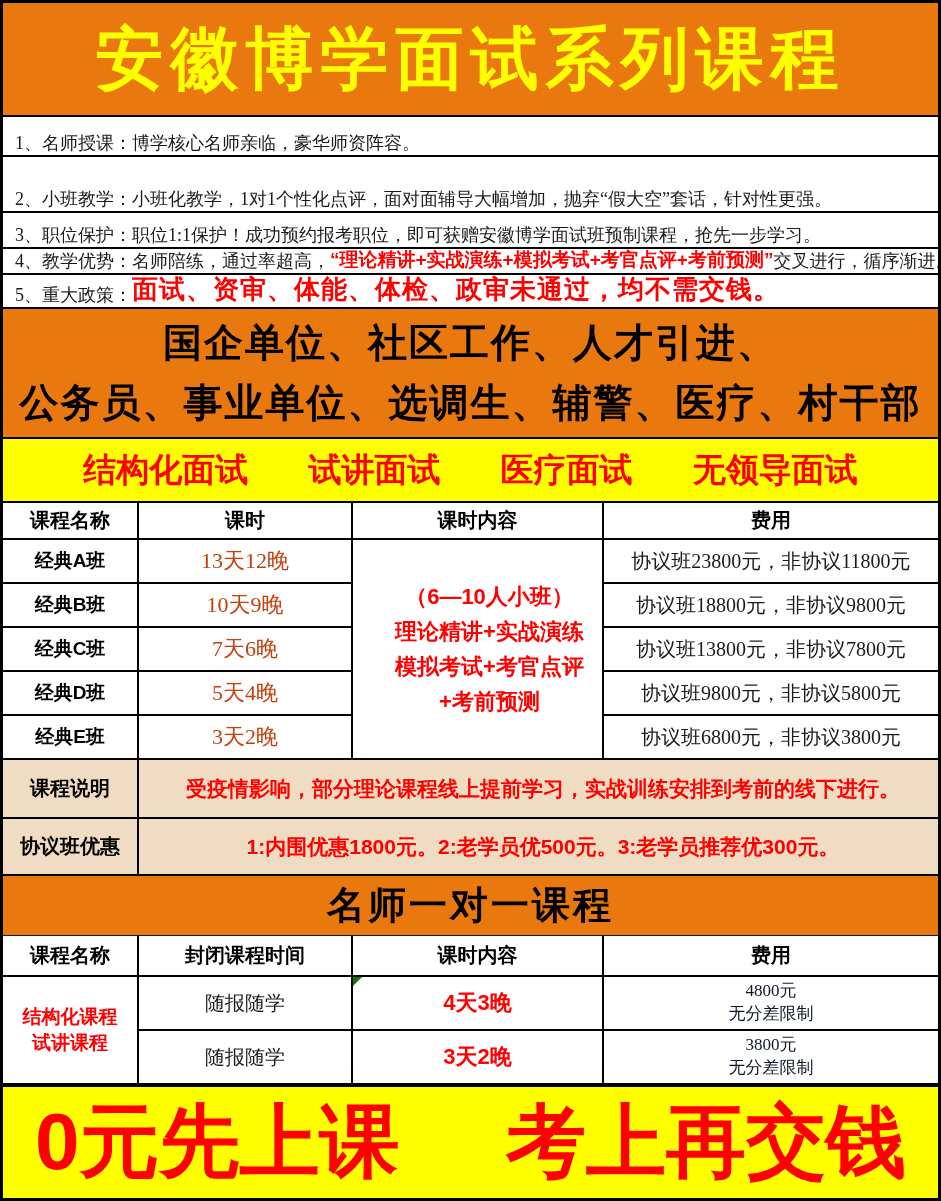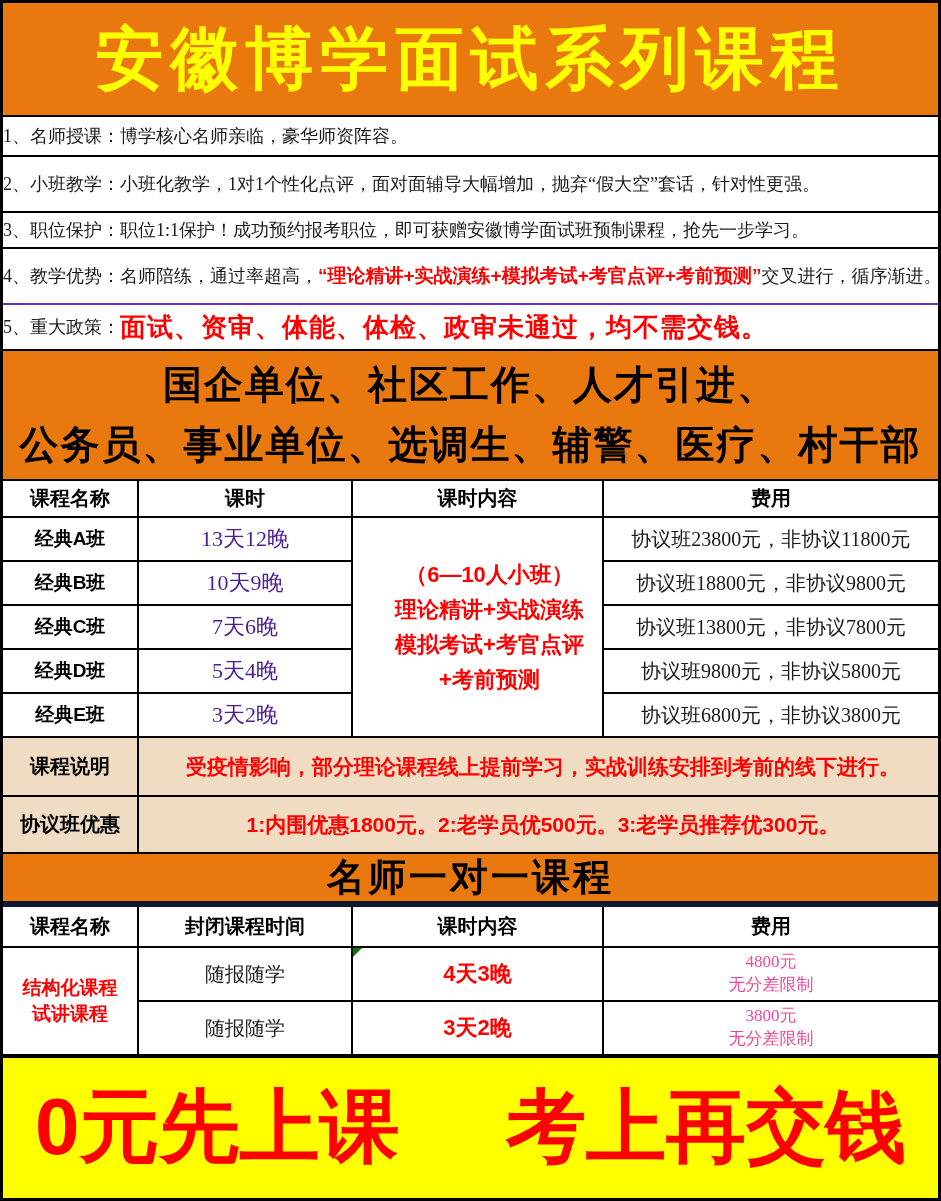--- a/index.html
+++ b/index.html
@@ -15,29 +15,29 @@
     height:114px; background:#e9780e; border-bottom:2px solid #000;
     display:flex; align-items:center; justify-content:center;
   }
   .title-band .title {
     color:#ffff00; font-size:68px; font-weight:bold; letter-spacing:7px;
     font-family:"Liberation Serif", serif; white-space:nowrap;
   }
   
   .points { background:#fff; }
   .point-row {
-    display:flex; align-items:center; padding-left:0;
+    display:flex; align-items:flex-end; padding-left:12px;
     border-bottom:2px solid #000; white-space:nowrap;
     font-size:18px; color:#1a1a1a;
   }
   .point-row.r1 { height:40px; }
   .point-row.r2 { height:56px; }
   .point-row.r3 { height:36px; }
-  .point-row.r4 { height:56px; border-bottom:2px solid #6d28d9; }
-  .point-row.r5 { height:44px; border-bottom:none; }
+  .point-row.r4 { height:26px; border-bottom:2px solid #000000; }
+  .point-row.r5 { height:32px; border-bottom:none; }
   .pt-red { color:#ff0000; font-weight:bold; font-family:"Liberation Sans", sans-serif; font-size:19px; }
   .pt-red-big { color:#ff0000; font-weight:bold; font-size:26px; font-family:"Liberation Serif", serif; letter-spacing:1px; }
   
   .audience {
     height:130px; background:#e9780e; border-top:2px solid #000;
     display:flex; flex-direction:column; align-items:center; justify-content:center;
     gap:6px;
   }
   .audience .aud-line {
     color:#000; font-weight:bold; font-size:39px; letter-spacing:2px;
@@ -63,62 +63,62 @@
     border-right:2px solid #000; border-bottom:2px solid #000;
     display:flex; align-items:center; justify-content:center;
     overflow:hidden;
   }
   .t1 > div.lc, .t2 > div.lc { border-right:none; }
   .th {
     font-family:"Liberation Sans", sans-serif; font-weight:bold;
     font-size:20px; color:#000; background:#fff;
   }
   .cell-name { font-family:"Liberation Sans", sans-serif; font-weight:bold; font-size:19px; color:#000; }
-  .cell-dur  { font-size:22px; color:#4c1d95; }
+  .cell-dur  { font-size:22px; color:#c2410c; }
   .cell-fee  { font-size:20px; color:#1a1a1a; }
   .cell-content {
     grid-column:3; grid-row:2 / span 5;
     flex-direction:column; justify-content:center;
     color:#ff0000; font-weight:bold; font-size:22px;
     font-family:"Liberation Sans", sans-serif; line-height:1.6;padding-left:24px;
   }
   .note-label {
     background:#efdcc3; font-family:"Liberation Sans", sans-serif;
     font-weight:bold; font-size:20px; color:#000;
   }
   .note-text {
     grid-column:2 / span 3; background:#efdcc3;
     justify-content:flex-start; padding-left:9px;
     color:#ff0000; font-weight:bold; font-size:21px;
     font-family:"Liberation Sans", sans-serif; white-space:nowrap;
   }
   
   .band2 {
-    height:53px; background:#e9780e; border-bottom:6px solid #0f172a;
+    height:60px; background:#e9780e; border-bottom:1px solid #0f172a;
     display:flex; align-items:center; justify-content:center;
   }
   .band2 .band2-title {
     color:#000; font-weight:bold; font-size:38px; letter-spacing:3px;
     font-family:"Liberation Sans", sans-serif;
   }
   
   .t2 {
     display:grid;
     grid-template-columns:136px 214px 251px 1fr;
     grid-template-rows:41px 54px 54px;
   }
   .t2-merged-name {
     grid-row:2 / span 2; flex-direction:column; justify-content:space-around;
     padding:8px 0; color:#ff0000; font-weight:bold; font-size:19px;
     font-family:"Liberation Sans", sans-serif;
     text-align:right;
   }
   .cell-time { font-size:20px; color:#1a1a1a; }
   .cell-dur2 { color:#ff0000; font-weight:bold; font-size:22px; font-family:"Liberation Sans", sans-serif; position:relative; }
-  .cell-fee2 { flex-direction:column; font-size:17px; color:#ec4899; line-height:1.35; }
+  .cell-fee2 { flex-direction:column; font-size:17px; color:#0f172a; line-height:1.35; }
   .green-corner {
     position:absolute; top:0; left:0; width:0; height:0;
     border-top:9px solid #0a7a0a; border-right:9px solid transparent;
   }
   
   .footer {
     flex:1; background:#ffff00; border-top:2px solid #000;
     display:flex; align-items:center; justify-content:space-between;
     padding:0 32px;
   }
@@ -159,20 +159,26 @@
       <span>5、重大政策：</span>
         <span class="pt-red-big">面试、资审、体能、体检、政审未通过，均不需交钱。</span>
     </div>
   </div>
 
   <div class="audience">
     <div class="aud-line">国企单位、社区工作、人才引进、</div>
     <div class="aud-line">公务员、事业单位、选调生、辅警、医疗、村干部</div>
   </div>
 
+  <div class="types-band">
+    <span class="type-item">结构化面试</span>
+    <span class="type-item">试讲面试</span>
+    <span class="type-item">医疗面试</span>
+    <span class="type-item">无领导面试</span>
+  </div>
 
   <div class="t1">
     <div class="th">课程名称</div>
     <div class="th">课时</div>
     <div class="th">课时内容</div>
     <div class="th lc">费用</div>
 
     <div class="cell-name">经典A班</div>
     <div class="cell-dur">13天12晚</div>
     <div class="cell-content">

